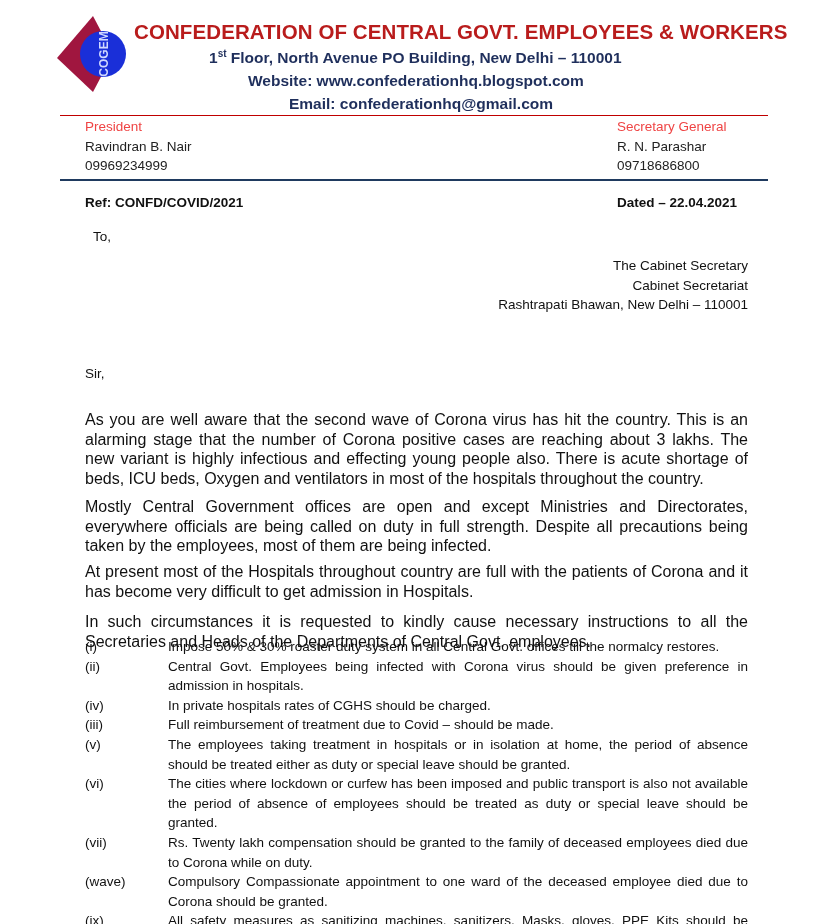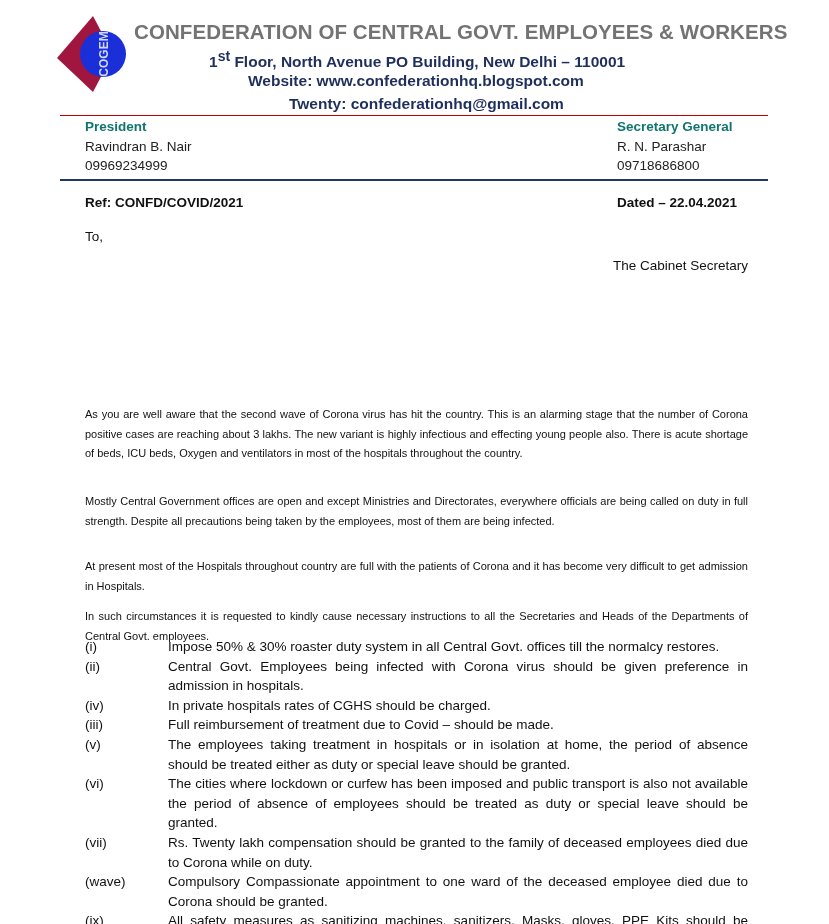--- a/index.html
+++ b/index.html
@@ -1,41 +1,41 @@
 <!DOCTYPE html>
 <html><head>
   <meta charset="utf-8">
   <style>
     html, body { margin: 0; padding: 0; background: #ffffff; }
     body { width: 829px; height: 924px; overflow: hidden; position: relative; font-family: "Liberation Sans", sans-serif; color: #111; }
     .page { position: absolute; left: 0; top: 0; width: 829px; height: 924px; }
     .logo { position: absolute; left: 55px; top: 14px; width: 80px; height: 80px; }
-    .org-title { position: absolute; left: 134px; top: 20px; font-size: 20.5px; font-weight: bold; color: #737373; white-space: nowrap; letter-spacing: 0.1px; }
+    .org-title { position: absolute; left: 134px; top: 20px; font-size: 20.5px; font-weight: bold; color: #b91c1c; white-space: nowrap; letter-spacing: 0.1px; }
     .hdr-line { position: absolute; font-size: 15.5px; font-weight: bold; color: #1f2f5c; white-space: nowrap; }
     .hdr-addr { left: 209px; top: 48px; }
     .hdr-web { left: 248px; top: 72px; }
     .hdr-mail { left: 289px; top: 95px; }
-    .hdr-addr sup { font-size: 14px; }
+    .hdr-addr sup { font-size: 10px; }
     .rule-red { position: absolute; left: 60px; top: 115px; width: 708px; height: 1px; background: #c00000; }
     .rule-navy { position: absolute; left: 60px; top: 179px; width: 708px; height: 2px; background: #1f3a5f; }
     .off { position: absolute; font-size: 13.5px; line-height: 19.5px; color: #222; }
-    .off .role { color: #0f766e; font-weight: bold; }
+    .off .role { color: #ef4444; font-weight: normal; }
     .off-left { left: 85px; top: 117px; }
     .off-right { left: 617px; top: 117px; }
     .ref { position: absolute; top: 195px; font-size: 13.5px; font-weight: bold; color: #111; }
     .ref-left { left: 85px; text-align: right; }
     .ref-right { left: 617px; }
     .body-text { position: absolute; left: 85px; width: 663px; font-size: 13.5px; line-height: 19.6px; color: #111; }
-    .to { top: 227px; }
+    .to { top: 227px; margin-left: 8px; }
     .addr { top: 256px; text-align: right; }
     .sub { position: absolute; left: 85px; top: 324px; width: 663px; font-size: 13.5px; line-height: 19.6px; font-weight: bold; display: flex; }
     .sub .sub-label { width: 48px; flex: none; }
     .sub .sub-text { flex: 1; text-align: justify; }
     .sir { top: 364px; }
-    .para { position: absolute; left: 85px; width: 663px; font-size: 11px; line-height: 19.6px; text-align: justify; }
+    .para { position: absolute; left: 85px; width: 663px; font-size: 16px; line-height: 19.6px; text-align: justify; }
     .p1 { top: 394px; }
     .p2 { top: 481px; }
     .p3 { top: 546px; }
     .p4 { top: 596px; }
     .list { position: absolute; left: 85px; top: 637px; width: 663px; font-size: 13.5px; line-height: 19.6px; }
     .li { display: flex; }
     .li .num { width: 38px; flex: none; }
     .li .txt { flex: 1; text-align: justify; margin-left: 45px; }
   </style>
 </head>
@@ -47,21 +47,21 @@
     <svg width="80" height="80" viewBox="0 0 80 80">
       <path d="M38 2 L58 40 L38 78 L2 44 Z" fill="#a0163f"></path>
       <circle cx="48" cy="40" r="23" fill="#1a2fd8"></circle>
       <text x="48" y="45" text-anchor="middle" font-size="12" font-weight="bold" fill="#d0d8ff" font-family="Liberation Sans, sans-serif" transform="rotate(-90 48 40) translate(0 0)">COGEM</text>
     </svg>
   </div>
 
   <div class="org-title">CONFEDERATION OF CENTRAL GOVT. EMPLOYEES &amp; WORKERS</div>
   <div class="hdr-line hdr-addr"><span>1</span><sup>st</sup><span> Floor, North Avenue PO Building, New Delhi – 110001</span></div>
   <div class="hdr-line hdr-web">Website: www.confederationhq.blogspot.com</div>
-  <div class="hdr-line hdr-mail">Twenty: confederationhq@gmail.com</div>
+  <div class="hdr-line hdr-mail">Email: confederationhq@gmail.com</div>
 
   <div class="rule-red"></div>
 
   <div class="off off-left">
     <div class="role">President</div>
     <div>Ravindran B. Nair</div>
     <div>09969234999</div>
   </div>
   <div class="off off-right">
     <div class="role">Secretary General</div>
@@ -71,23 +71,26 @@
 
   <div class="rule-navy"></div>
 
   <div class="ref ref-left">Ref: CONFD/COVID/2021</div>
   <div class="ref ref-right">Dated – 22.04.2021</div>
 
   <div class="body-text to">To,</div>
 
   <div class="body-text addr">
     <div>The Cabinet Secretary</div>
+    <div>Cabinet Secretariat</div>
+    <div>Rashtrapati Bhawan, New Delhi – 110001</div>
   </div>
 
 
+  <div class="body-text sir">Sir,</div>
 
   <p class="para p1">As you are well aware that the second wave of Corona virus has hit the country. This is an alarming stage that the number of Corona positive cases are reaching about 3 lakhs. The new variant is highly infectious and effecting young people also. There is acute shortage of beds, ICU beds, Oxygen and ventilators in most of the hospitals throughout the country.</p>
   <p class="para p2">Mostly Central Government offices are open and except Ministries and Directorates, everywhere officials are being called on duty in full strength. Despite all precautions being taken by the employees, most of them are being infected.</p>
   <p class="para p3">At present most of the Hospitals throughout country are full with the patients of Corona and it has become very difficult to get admission in Hospitals.</p>
   <p class="para p4">In such circumstances it is requested to kindly cause necessary instructions to all the Secretaries and Heads of the Departments of Central Govt. employees.</p>
 
   <div class="list">
     <div class="li">
         <span class="num">(i)</span>
         <span class="txt">Impose 50% &amp; 30% roaster duty system in all Central Govt. offices till the normalcy restores.</span>

